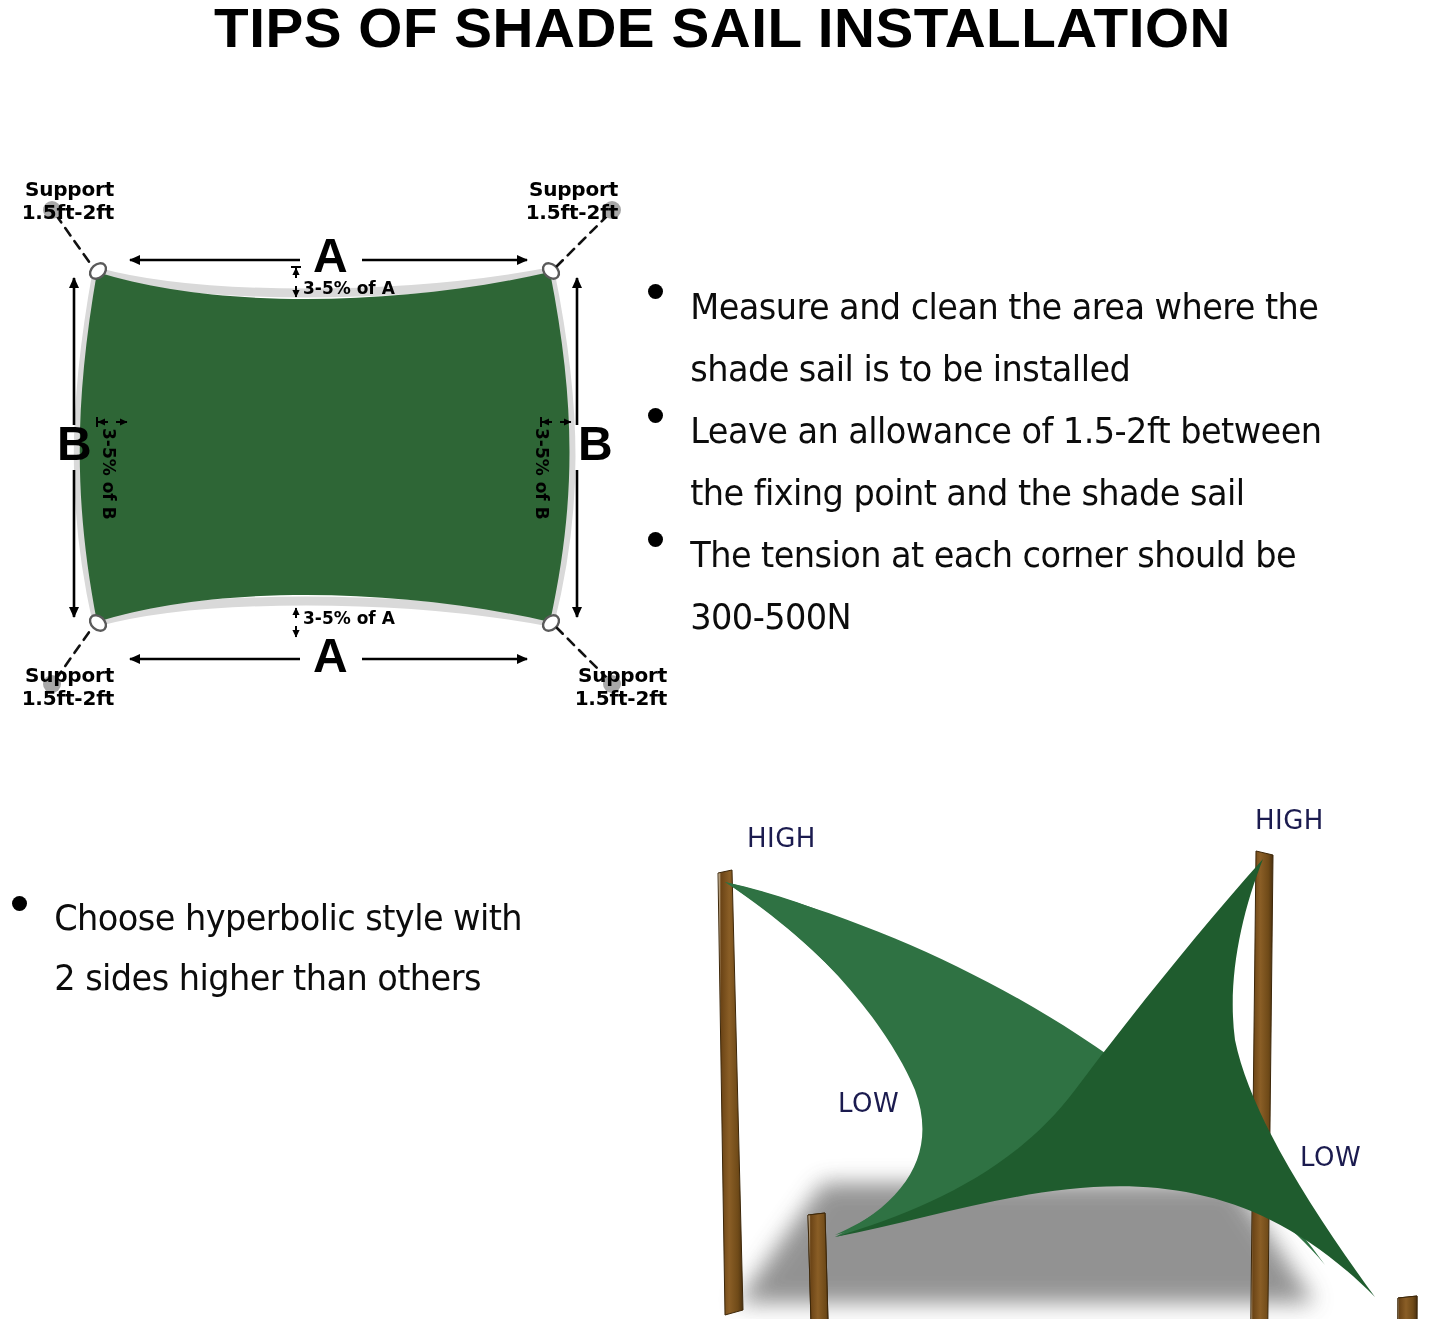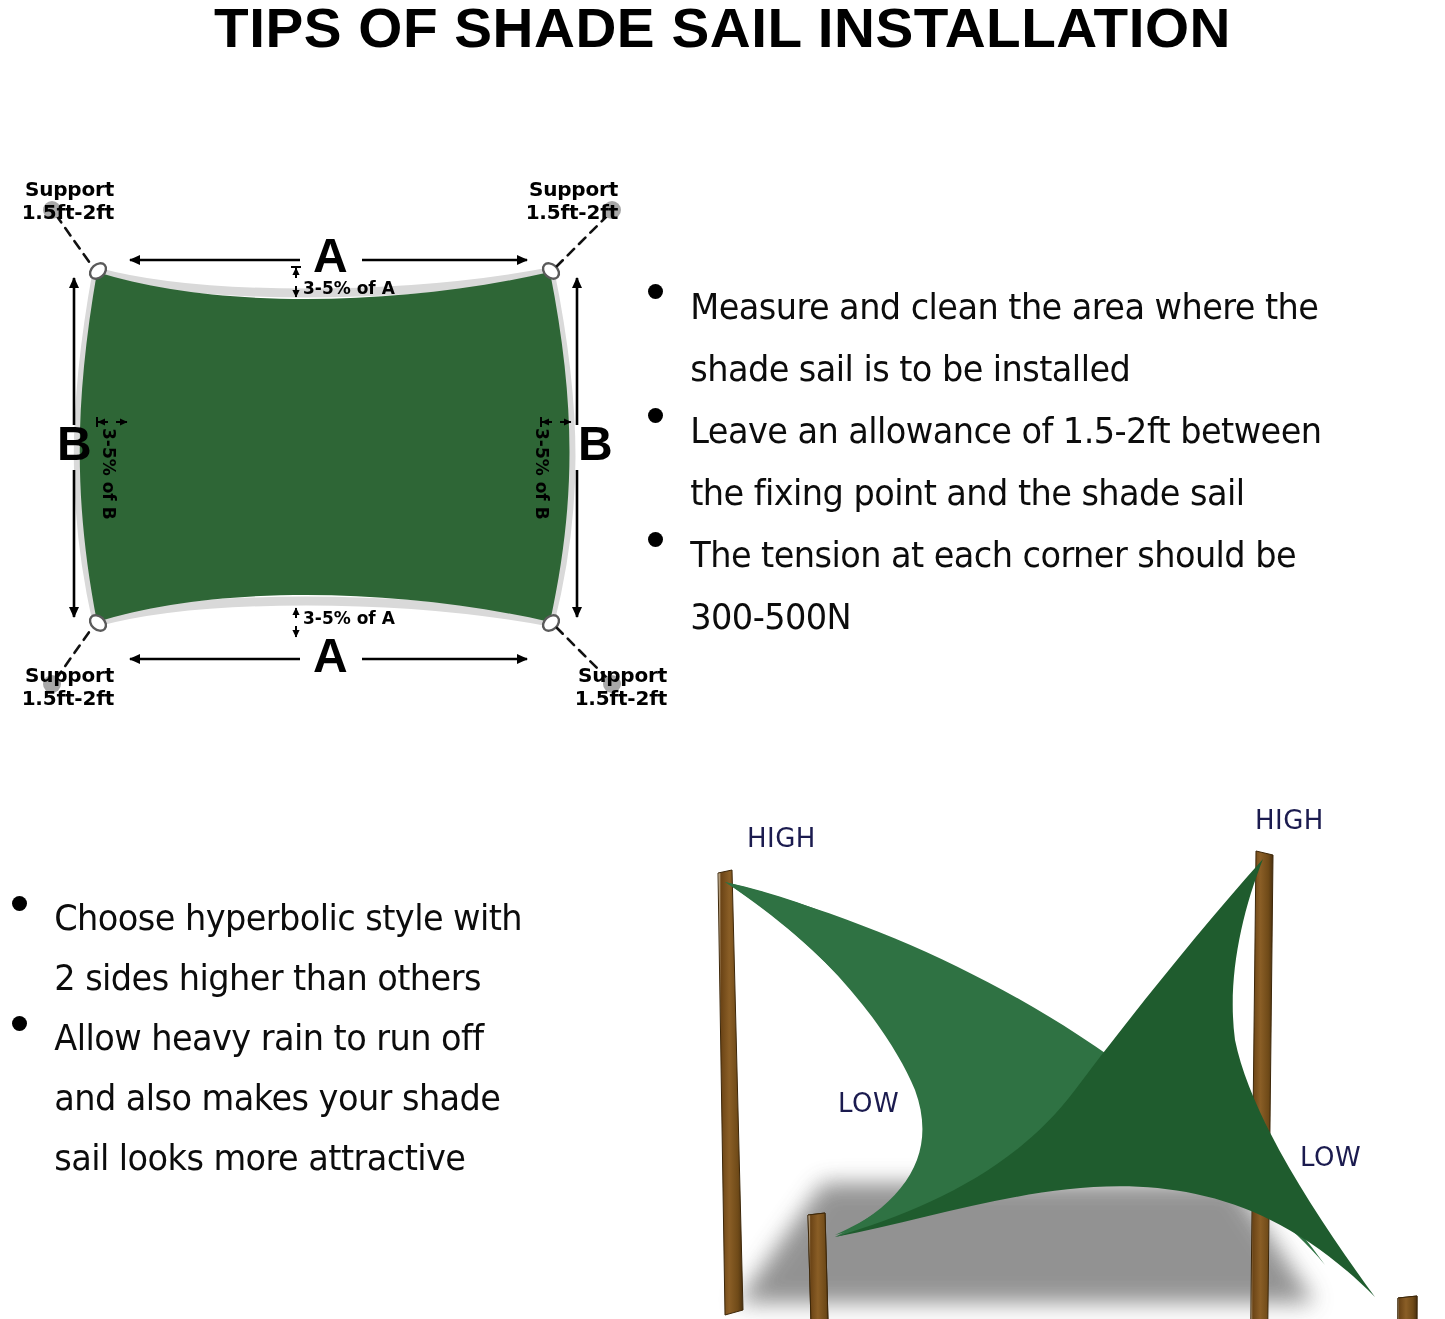--- a/index.html
+++ b/index.html
@@ -209,26 +209,20 @@
   </div>
 
   <div class="bullets" id="leftbullets">
 
     <div class="bullet-row">
       <span class="bullet-dot"></span>
       <span class="bullet-text">Choose hyperbolic style with</span>
       <span class="bullet-text">2 sides higher than others</span>
     </div>
 
-    <div class="bullet-row">
-      <span class="bullet-dot"></span>
-      <span class="bullet-text">Allow heavy rain to run off</span>
-      <span class="bullet-text">and also makes your shade</span>
-      <span class="bullet-text">sail looks more attractive</span>
-    </div>
 
   </div>
 
   <svg class="svglayer" id="hyper-svg" width="770" height="545" style="left:675px;top:785px;">
     <defs>
       <linearGradient id="postGrad" x1="0" y1="0" x2="1" y2="0">
         <stop offset="0%" stop-color="#FFF6E0"></stop>
         <stop offset="12%" stop-color="#6B4416"></stop>
         <stop offset="45%" stop-color="#8A5E26"></stop>
         <stop offset="80%" stop-color="#6F4A18"></stop>

